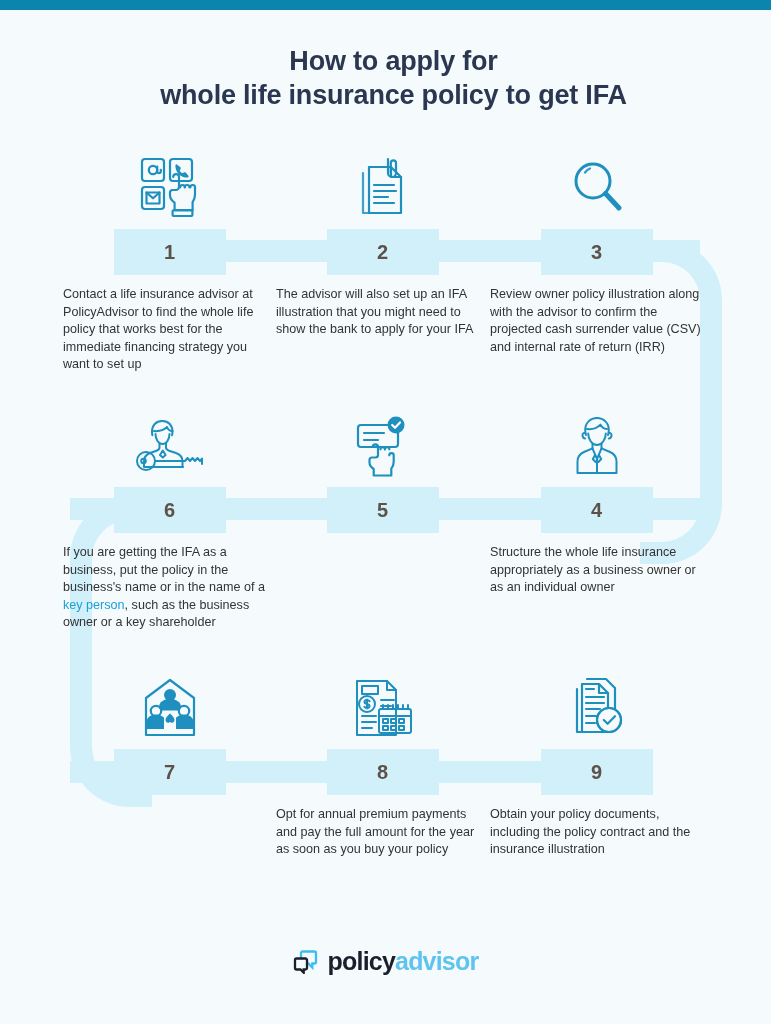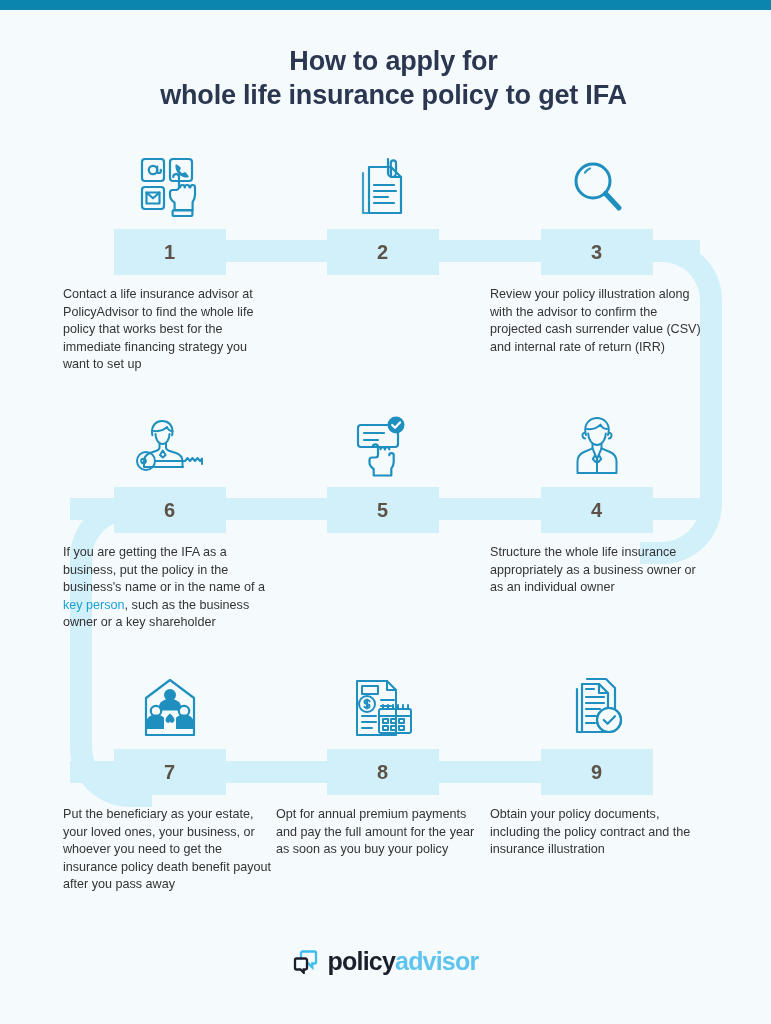--- a/index.html
+++ b/index.html
@@ -129,33 +129,36 @@
     <div class="icon">
       <svg width="62" height="70" viewBox="0 0 62 70" fill="none" stroke="#1e8fbe" stroke-width="2.2" stroke-linecap="round" stroke-linejoin="round">
         <path d="M17 14h22l10 10v36H17z"></path>
         <path d="M11 20v40h30" opacity="0.85"></path>
         <path d="M39 14v10h10"></path>
         <path d="M36 6v14a4 4 0 0 0 8 0V10a2.6 2.6 0 0 0-5.2 0v10"></path>
         <path d="M22 32h20M22 38h22M22 44h14M22 50h20"></path>
       </svg>
     </div>
     <div class="numcard">2</div>
+    <div class="body">
+      <span>The advisor will also set up an IFA illustration that you might need to show the bank to apply for your IFA</span><span class="link"></span><span></span>
+    </div>
   </div>
 
   <div class="step" style="left:484px;top:148px;">
     <div class="icon">
       <svg width="62" height="70" viewBox="0 0 62 70" fill="none" stroke="#1e8fbe" stroke-width="3" stroke-linecap="round" stroke-linejoin="round">
         <circle cx="27" cy="28" r="17"></circle>
         <path d="M39.5 40.5 53 55" stroke-width="5"></path>
         <path d="M19 19.5a11.5 11.5 0 0 1 5-4" stroke-width="2.2" opacity="0.9"></path>
       </svg>
     </div>
     <div class="numcard">3</div>
     <div class="body">
-      <span>Review your policy illustration along with the advisor to confirm the projected cash surrender value (CSV) and internal rate of return (IRR)</span><span class="link"></span><span></span>
+      <span>Review owner policy illustration along with the advisor to confirm the projected cash surrender value (CSV) and internal rate of return (IRR)</span><span class="link"></span><span></span>
     </div>
   </div>
 
   <div class="step" style="left:57px;top:406px;">
     <div class="icon">
       <svg width="76" height="70" viewBox="0 0 76 70" fill="none" stroke="#1e8fbe" stroke-width="2" stroke-linecap="round" stroke-linejoin="round">
         <path d="M30 10c-6 0-10 4.5-10 10.5 0 2 .4 3.8.4 3.8"></path>
         <path d="M40 24.3s.5-1.8.5-3.8C40.5 14.5 36.5 10 30.5 10"></path>
         <path d="M22 20c4.5.5 10-1.2 13-4 1 2.5 3.2 4 5.5 4.3"></path>
         <path d="M23.5 23c0 5.2 3 10 7 10s7-4.8 7-10"></path>
@@ -217,23 +220,20 @@
         <circle cx="35" cy="22" r="6" fill="#1e8fbe" stroke="none"></circle>
         <path d="M24 34c0-4.8 4.9-8 11-8s11 3.2 11 8c0 2-1.5 3.4-3.4 3.4H27.4C25.5 37.4 24 36 24 34z" fill="#1e8fbe" stroke="none"></path>
         <circle cx="21" cy="38" r="5.2" fill="none"></circle>
         <circle cx="49" cy="38" r="5.2" fill="none"></circle>
         <path d="M35 40.5c-2.8 2.6-4.5 4.4-4.5 6.4 0 1.6 1.3 2.8 2.6 2.8 1 0 1.6-.5 1.9-1 .3.5.9 1 1.9 1 1.3 0 2.6-1.2 2.6-2.8 0-2-1.7-3.8-4.5-6.4z" fill="#1e8fbe" stroke="none"></path>
         <path d="M11.5 49c0-4.6 4.4-7.6 9.5-7.6 3.4 0 6.3 1.3 8 3.4V56H11.5z" fill="#1e8fbe" stroke="none"></path>
         <path d="M58.5 49c0-4.6-4.4-7.6-9.5-7.6-3.4 0-6.3 1.3-8 3.4V56h17.5z" fill="#1e8fbe" stroke="none"></path>
       </svg>
     </div>
     <div class="numcard">7</div>
-    <div class="body">
-      <span>Put the beneficiary as your estate, your loved ones, your business, or whoever you need to get the insurance policy death benefit payout after you pass away</span><span class="link"></span><span></span>
-    </div>
   </div>
 
   <div class="step" style="left:270px;top:668px;">
     <div class="icon">
       <svg width="70" height="70" viewBox="0 0 70 70" fill="none" stroke="#1e8fbe" stroke-width="2" stroke-linecap="round" stroke-linejoin="round">
         <path d="M9 8h30l9 9v45H9z"></path>
         <path d="M39 8v9h9"></path>
         <rect x="14" y="13" width="16" height="8"></rect>
         <circle cx="19" cy="31" r="8"></circle>
         <path d="M19 26.5v9M21.6 28.3c-.6-.8-1.6-1.2-2.6-1.2-1.4 0-2.5.8-2.5 2s1.1 1.7 2.5 2c1.4.3 2.5.8 2.5 2s-1.1 2-2.5 2c-1.1 0-2.1-.5-2.6-1.3"></path>

